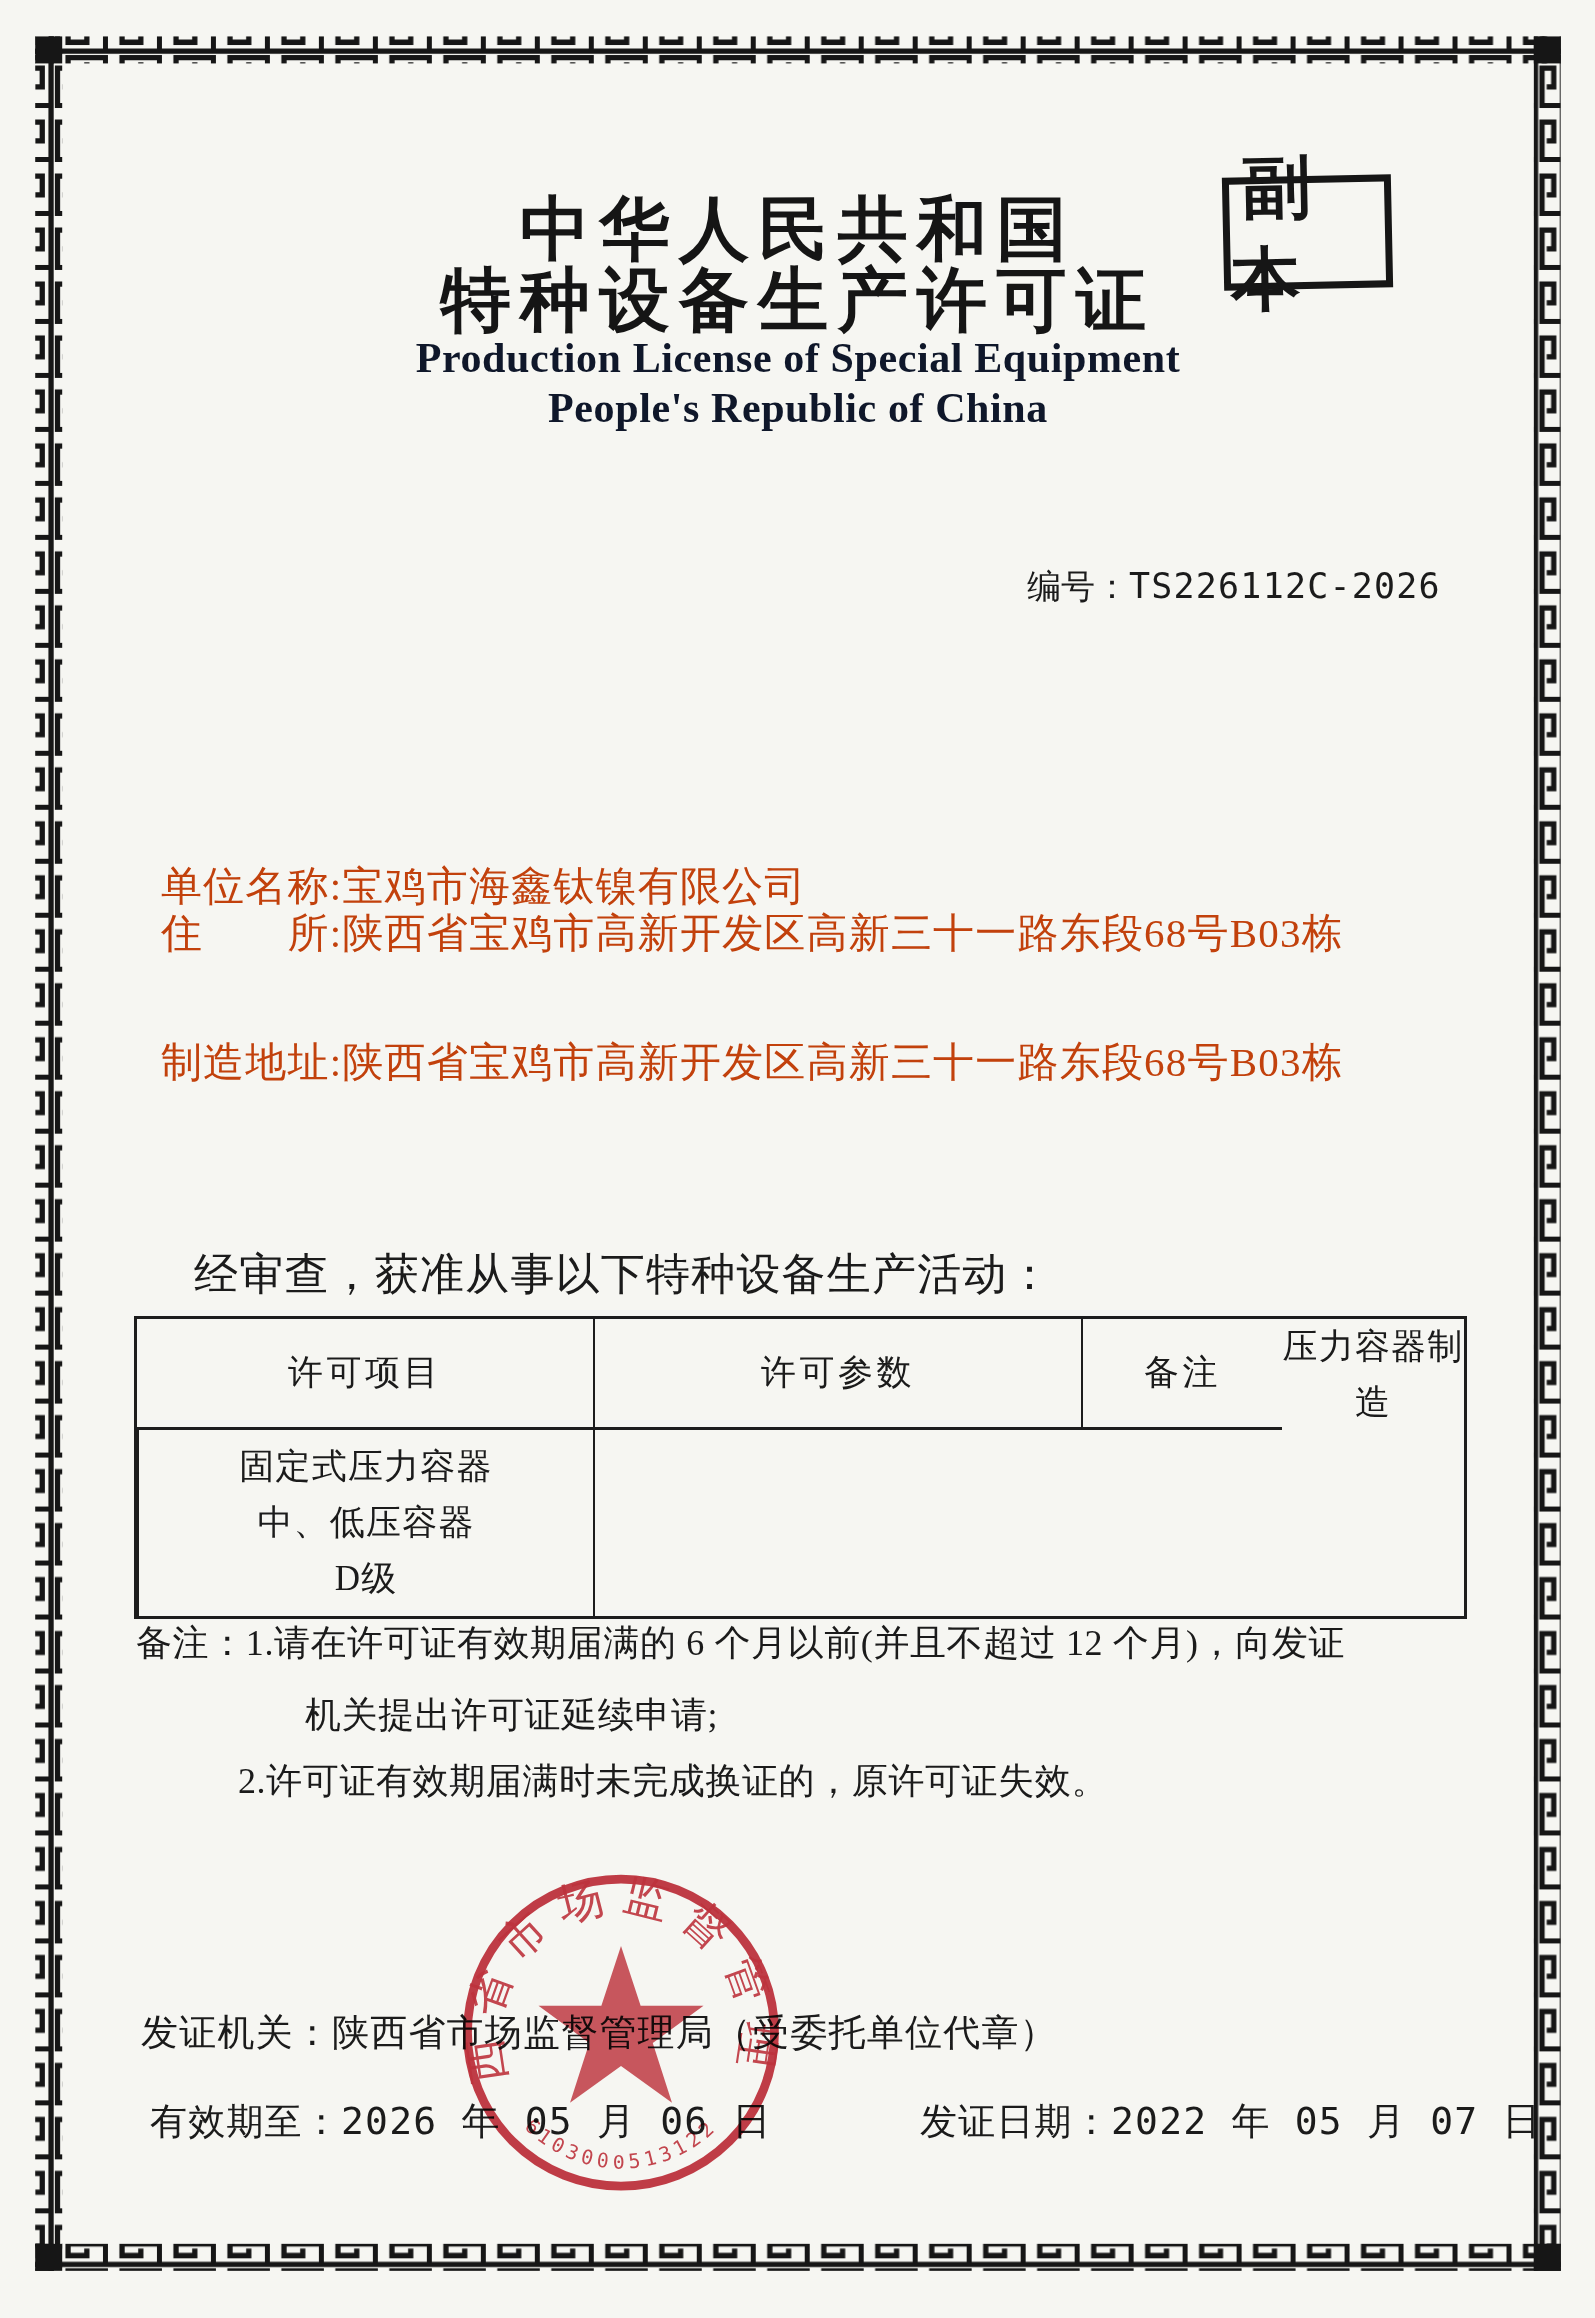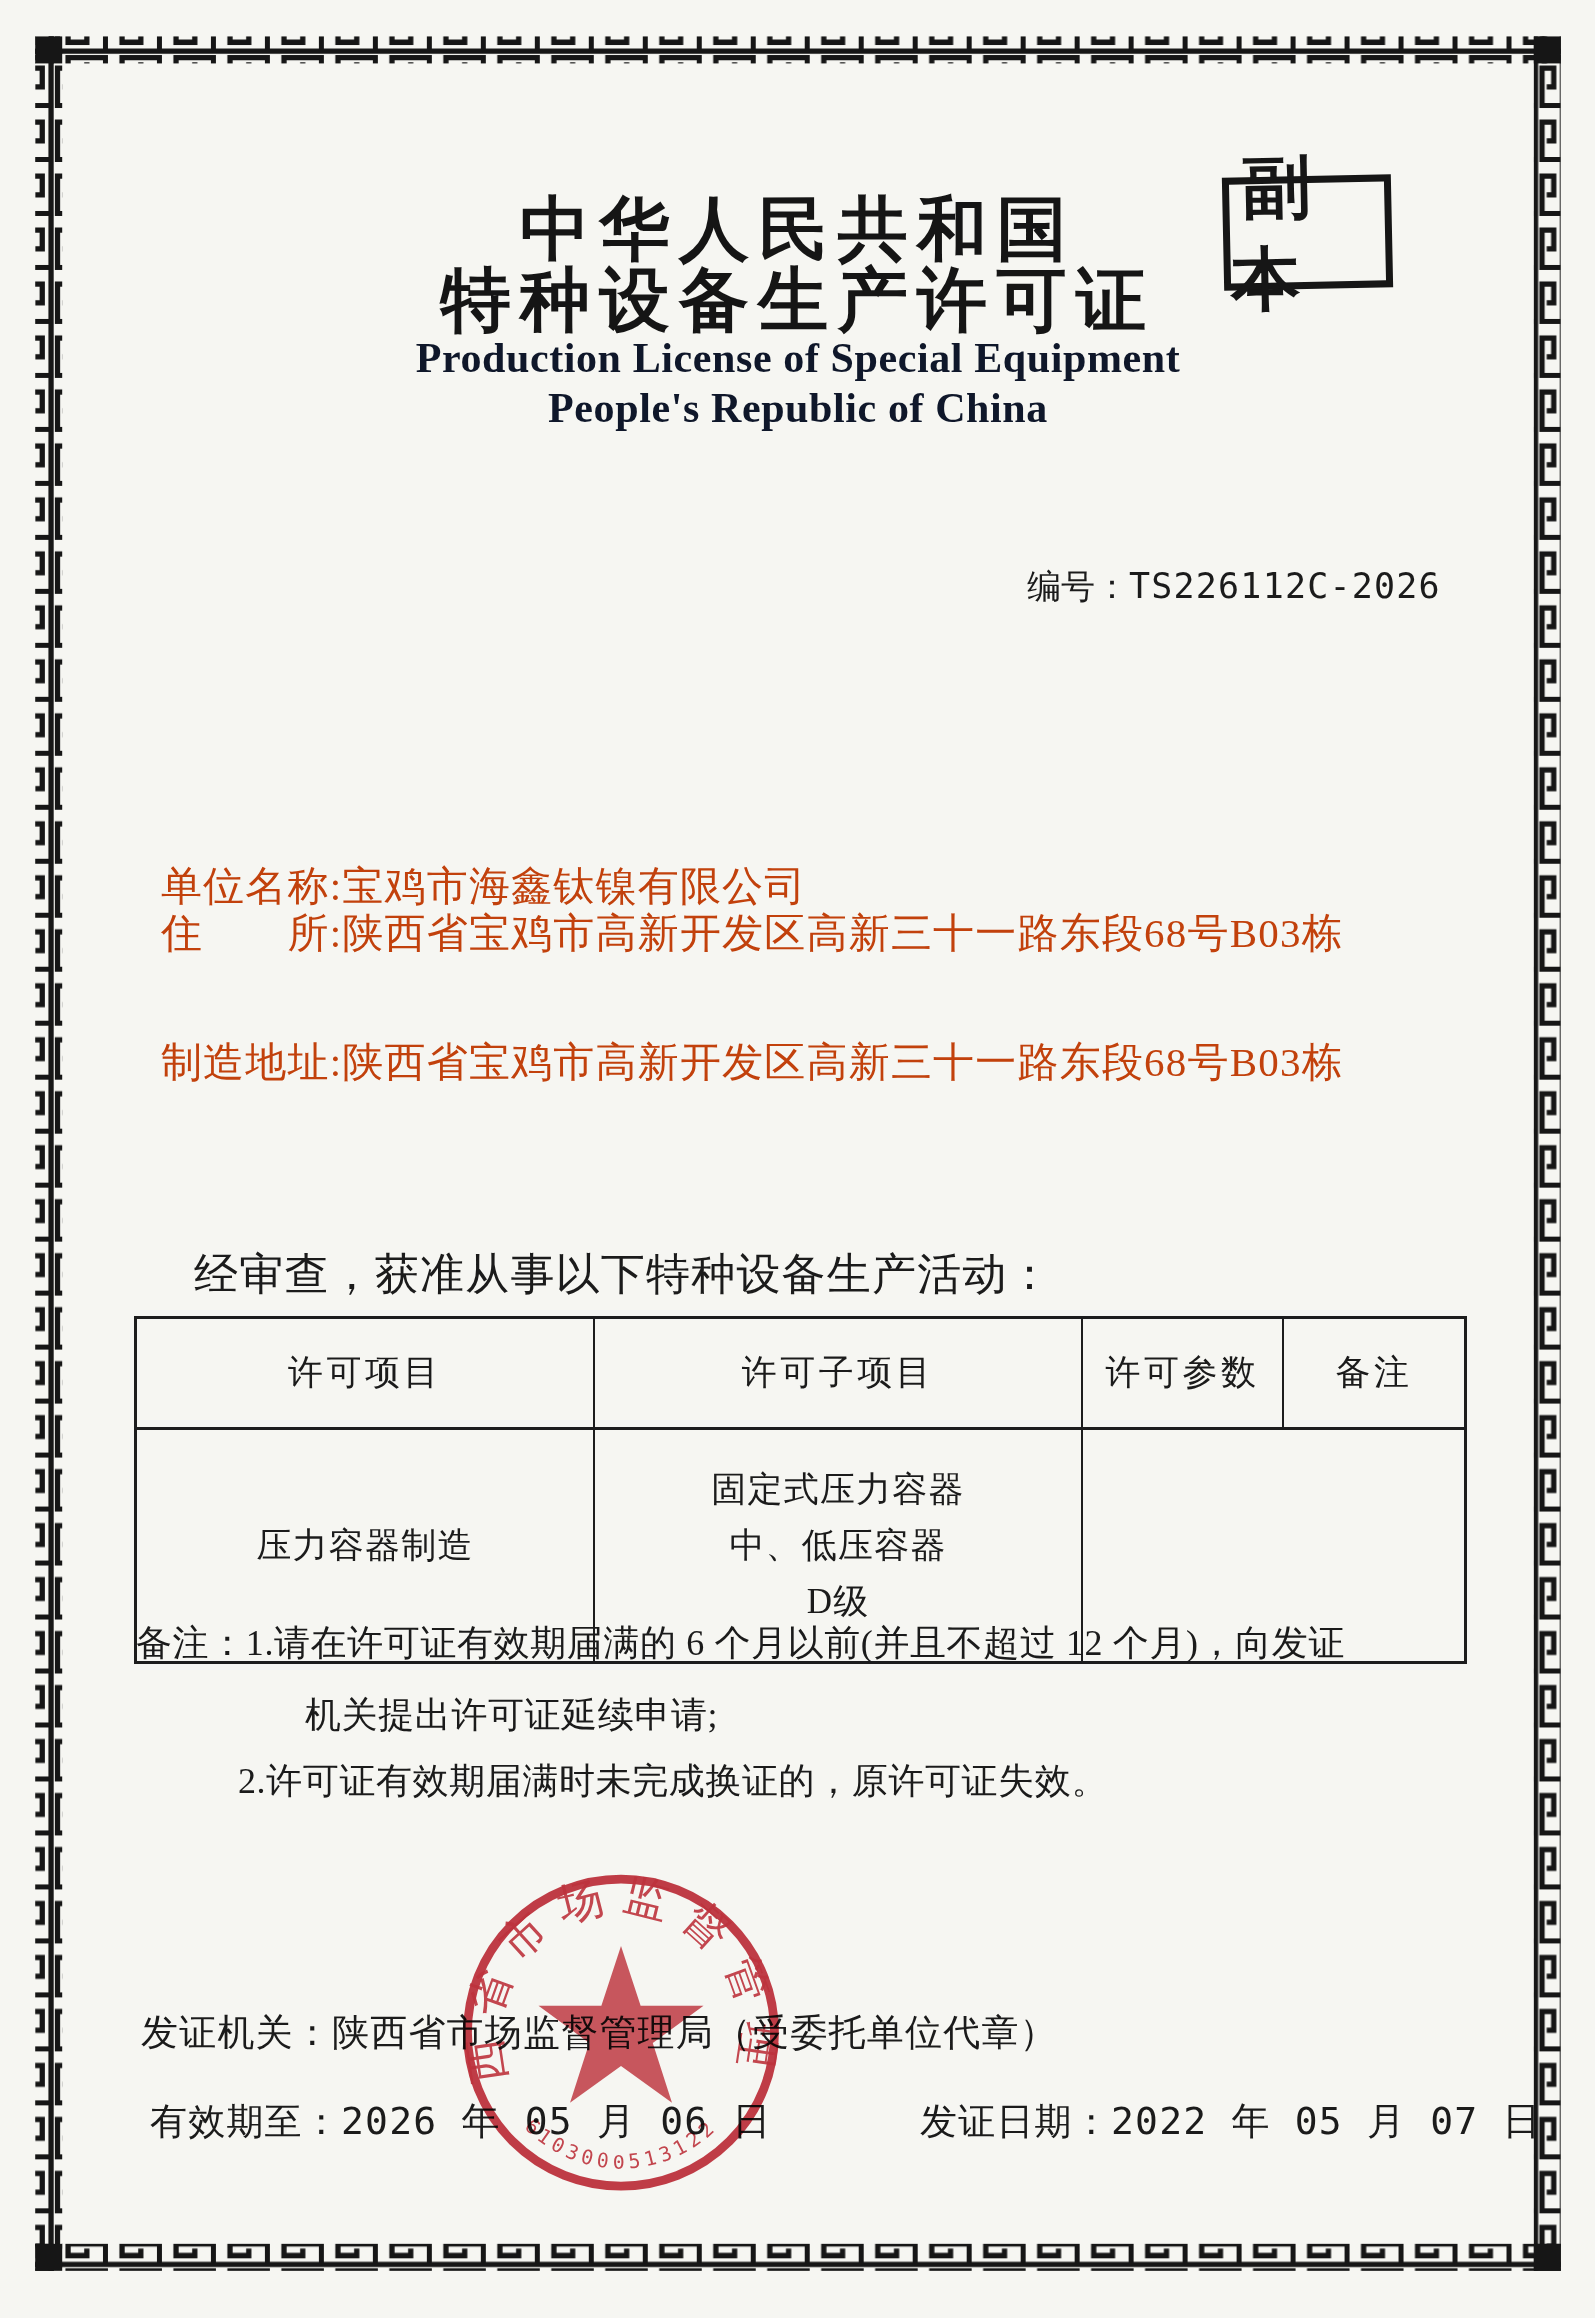--- a/index.html
+++ b/index.html
@@ -24,21 +24,21 @@
     border:7.6px solid #161616;display:flex;align-items:center;justify-content:center;
     font-family:"Liberation Sans", sans-serif;font-weight:700;font-size:69px;
     letter-spacing:13px;text-indent:13px;transform:rotate(-1.2deg);color:#161616;
   }
   .license-line{left:1027px;top:564px;font-size:34px;white-space:nowrap;}
   .mono{font-family:"DejaVu Sans Mono", monospace;}
   .license-line .mono{font-size:35px;letter-spacing:1.2px;}
   .info-line{left:138px;font-size:41px;white-space:pre;letter-spacing:1.2px;color:#c2410c;}
   .audit-line{left:194px;top:1245px;font-size:44px;letter-spacing:1.2px;}
   .lic-table{
-    left:134px;top:1316px;width:1333px;height:348px;
+    left:134px;top:1316px;width:1333px;height:303px;
     border:3.5px solid #1d1d1d;display:grid;box-sizing:border-box;
     grid-template-columns:456px 488px 201px auto;
     grid-template-rows:111px auto;
   }
   .lic-table .cell{
     border-left:2.9px solid #1d1d1d;display:flex;flex-direction:column;
     align-items:center;justify-content:center;text-align:center;
     font-size:35px;line-height:56px;letter-spacing:1.2px;
   }
   .lic-table .cell.first{border-left:none;}
@@ -91,21 +91,20 @@
   <span>住　　所:</span><span>陕西省宝鸡市高新开发区高新三十一路东段68号B03栋</span>
 </div>
 <div class="abs info-line" style="top:987px">
   <span>制造地址:</span><span>陕西省宝鸡市高新开发区高新三十一路东段68号B03栋</span>
 </div>
 
 <div class="abs audit-line">经审查，获准从事以下特种设备生产活动：</div>
 
 <div class="abs lic-table">
   <div class="cell head first">许可项目</div>
-  <div class="cell head">许可子项目</div>
   <div class="cell head">许可参数</div>
   <div class="cell head">备注</div>
 
   <div class="cell first">
     <div>压力容器制造</div>
   </div>
   <div class="cell">
     <div>固定式压力容器</div>
     <div>中、低压容器</div>
     <div>D级</div>

